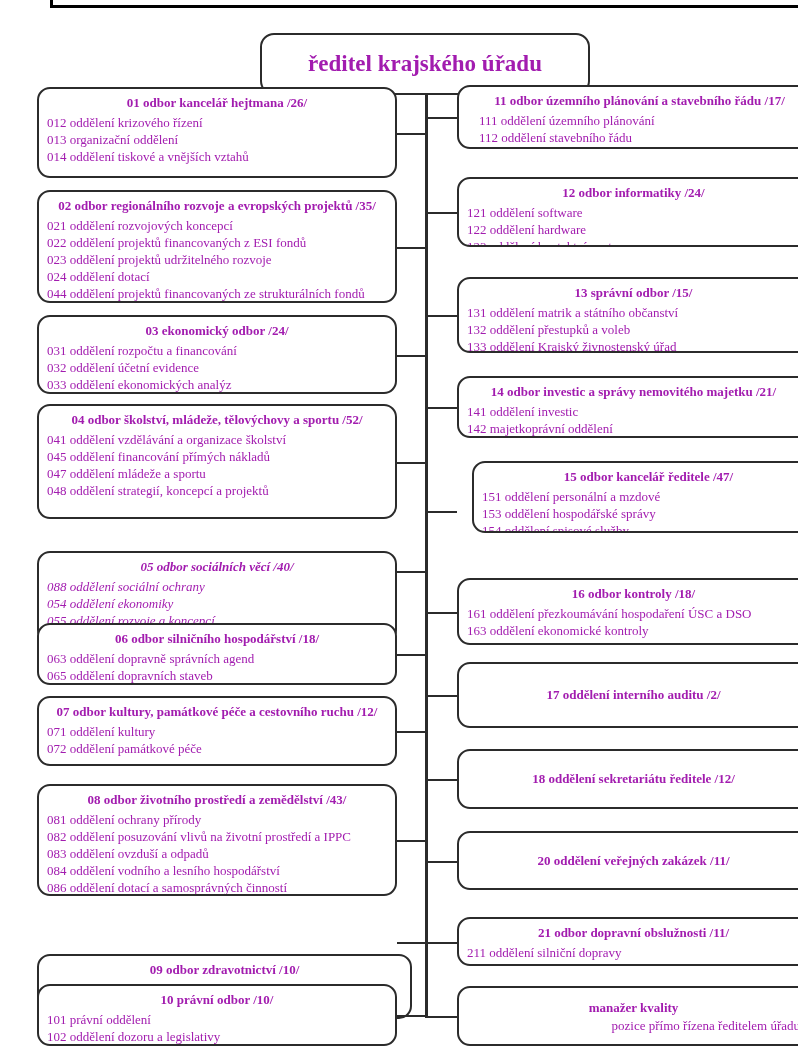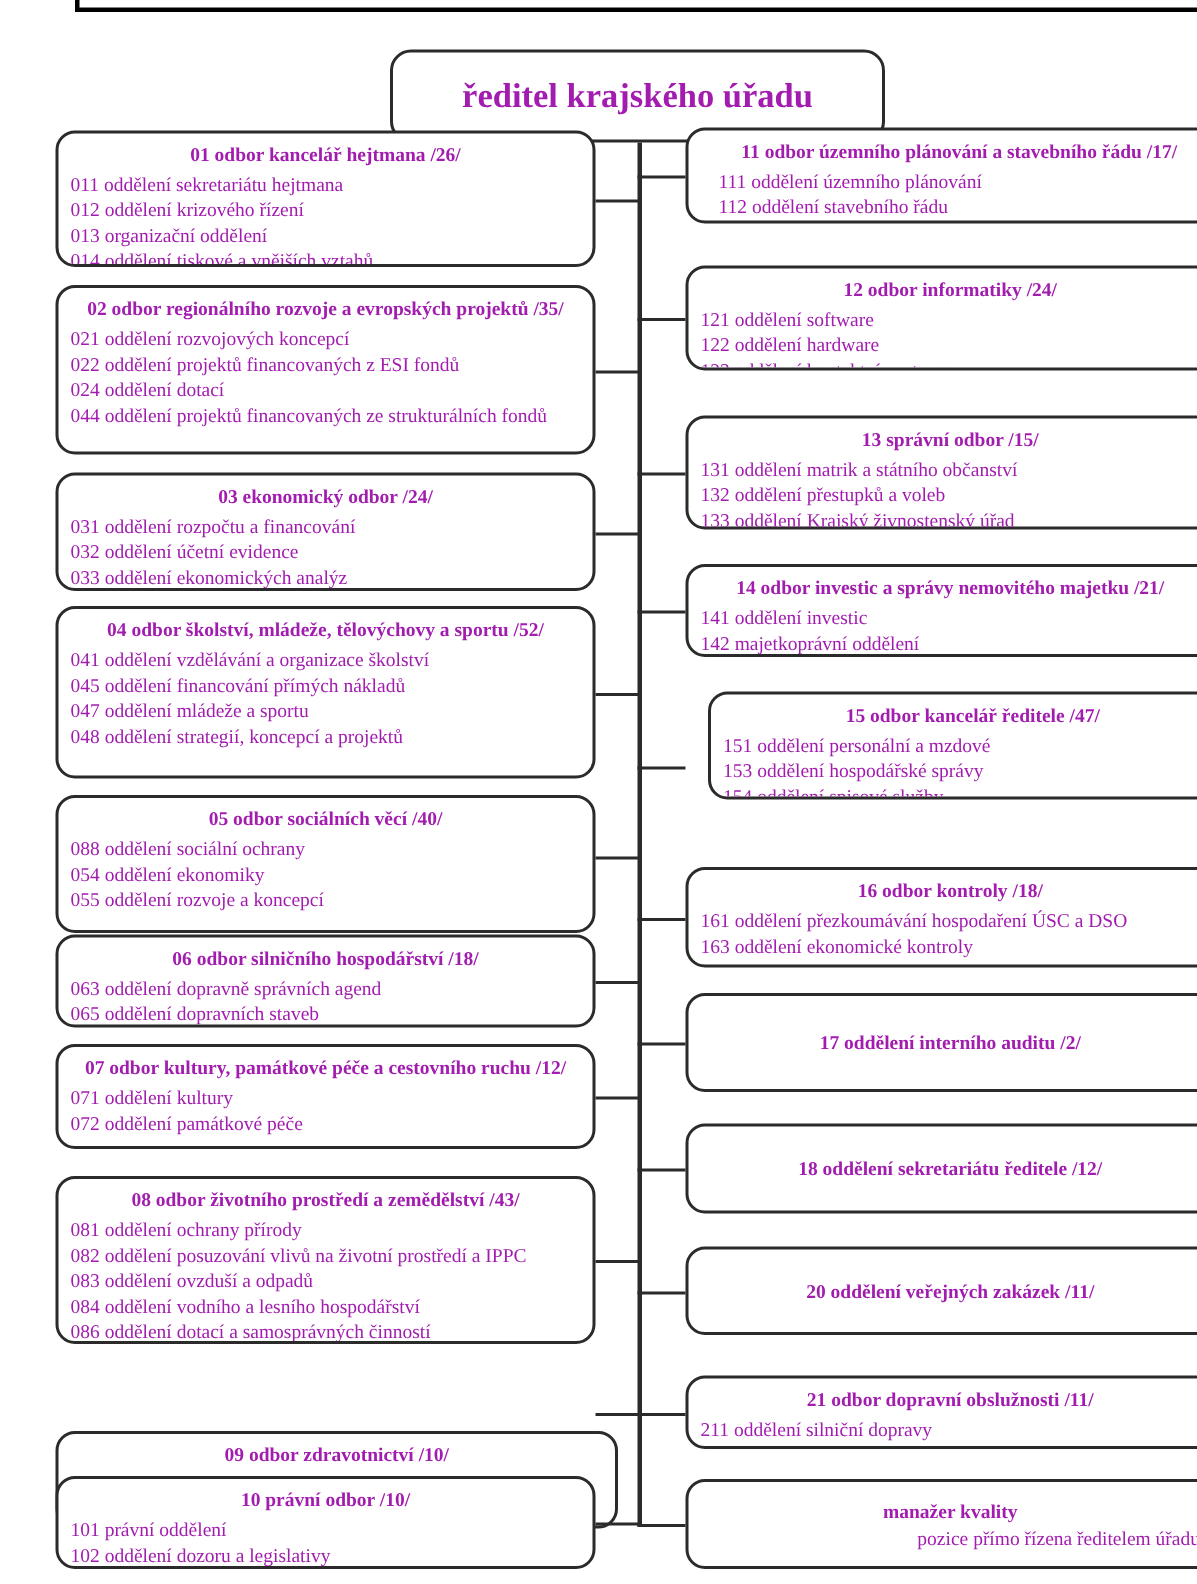--- a/index.html
+++ b/index.html
@@ -49,46 +49,46 @@
 
   <div class="root-box">
     <span>ředitel krajského úřadu</span>
   </div>
 
   <div class="trunk" style="left:405px;top:95px;height:923px"></div>
 
   <div id="left-col">
       <div class="org-box" style="left: 17px; top: 87px; width: 360px; height: 91px;">
         <div class="box-title">01 odbor kancelář hejtmana /26/</div>
-        <div class="box-item">011 oddělení sekretariátu hejtmana</div>
         <div class="box-item">012 oddělení krizového řízení</div>
         <div class="box-item">013 organizační oddělení</div>
         <div class="box-item">014 oddělení tiskové a vnějších vztahů</div>
       </div>
       <div class="org-box" style="left: 17px; top: 190px; width: 360px; height: 113px;">
         <div class="box-title">02 odbor regionálního rozvoje a evropských projektů /35/</div>
         <div class="box-item">021 oddělení rozvojových koncepcí</div>
         <div class="box-item">022 oddělení projektů financovaných z ESI fondů</div>
+        <div class="box-item">023 oddělení projektů udržitelného rozvoje</div>
         <div class="box-item">024 oddělení dotací</div>
         <div class="box-item">044 oddělení projektů financovaných ze strukturálních fondů</div>
       </div>
       <div class="org-box" style="left: 17px; top: 315px; width: 360px; height: 79px;">
         <div class="box-title">03 ekonomický odbor /24/</div>
         <div class="box-item">031 oddělení rozpočtu a financování</div>
         <div class="box-item">032 oddělení účetní evidence</div>
         <div class="box-item">033 oddělení ekonomických analýz</div>
       </div>
       <div class="org-box" style="left: 17px; top: 404px; width: 360px; height: 115px;">
         <div class="box-title">04 odbor školství, mládeže, tělovýchovy a sportu /52/</div>
         <div class="box-item">041 oddělení vzdělávání a organizace školství</div>
         <div class="box-item">045 oddělení financování přímých nákladů</div>
         <div class="box-item">047 oddělení mládeže a sportu</div>
         <div class="box-item">048 oddělení strategií, koncepcí a projektů</div>
       </div>
-      <div class="org-box" style="left: 17px; top: 530px; width: 360px; height: 92px;">
+      <div class="org-box" style="left: 17px; top: 551px; width: 360px; height: 92px; font-style: italic;">
         <div class="box-title">05 odbor sociálních věcí /40/</div>
         <div class="box-item">088 oddělení sociální ochrany</div>
         <div class="box-item">054 oddělení ekonomiky</div>
         <div class="box-item">055 oddělení rozvoje a koncepcí</div>
       </div>
       <div class="org-box" style="left: 17px; top: 623px; width: 360px; height: 62px;">
         <div class="box-title">06 odbor silničního hospodářství /18/</div>
         <div class="box-item">063 oddělení dopravně správních agend</div>
         <div class="box-item">065 oddělení dopravních staveb</div>
       </div>

